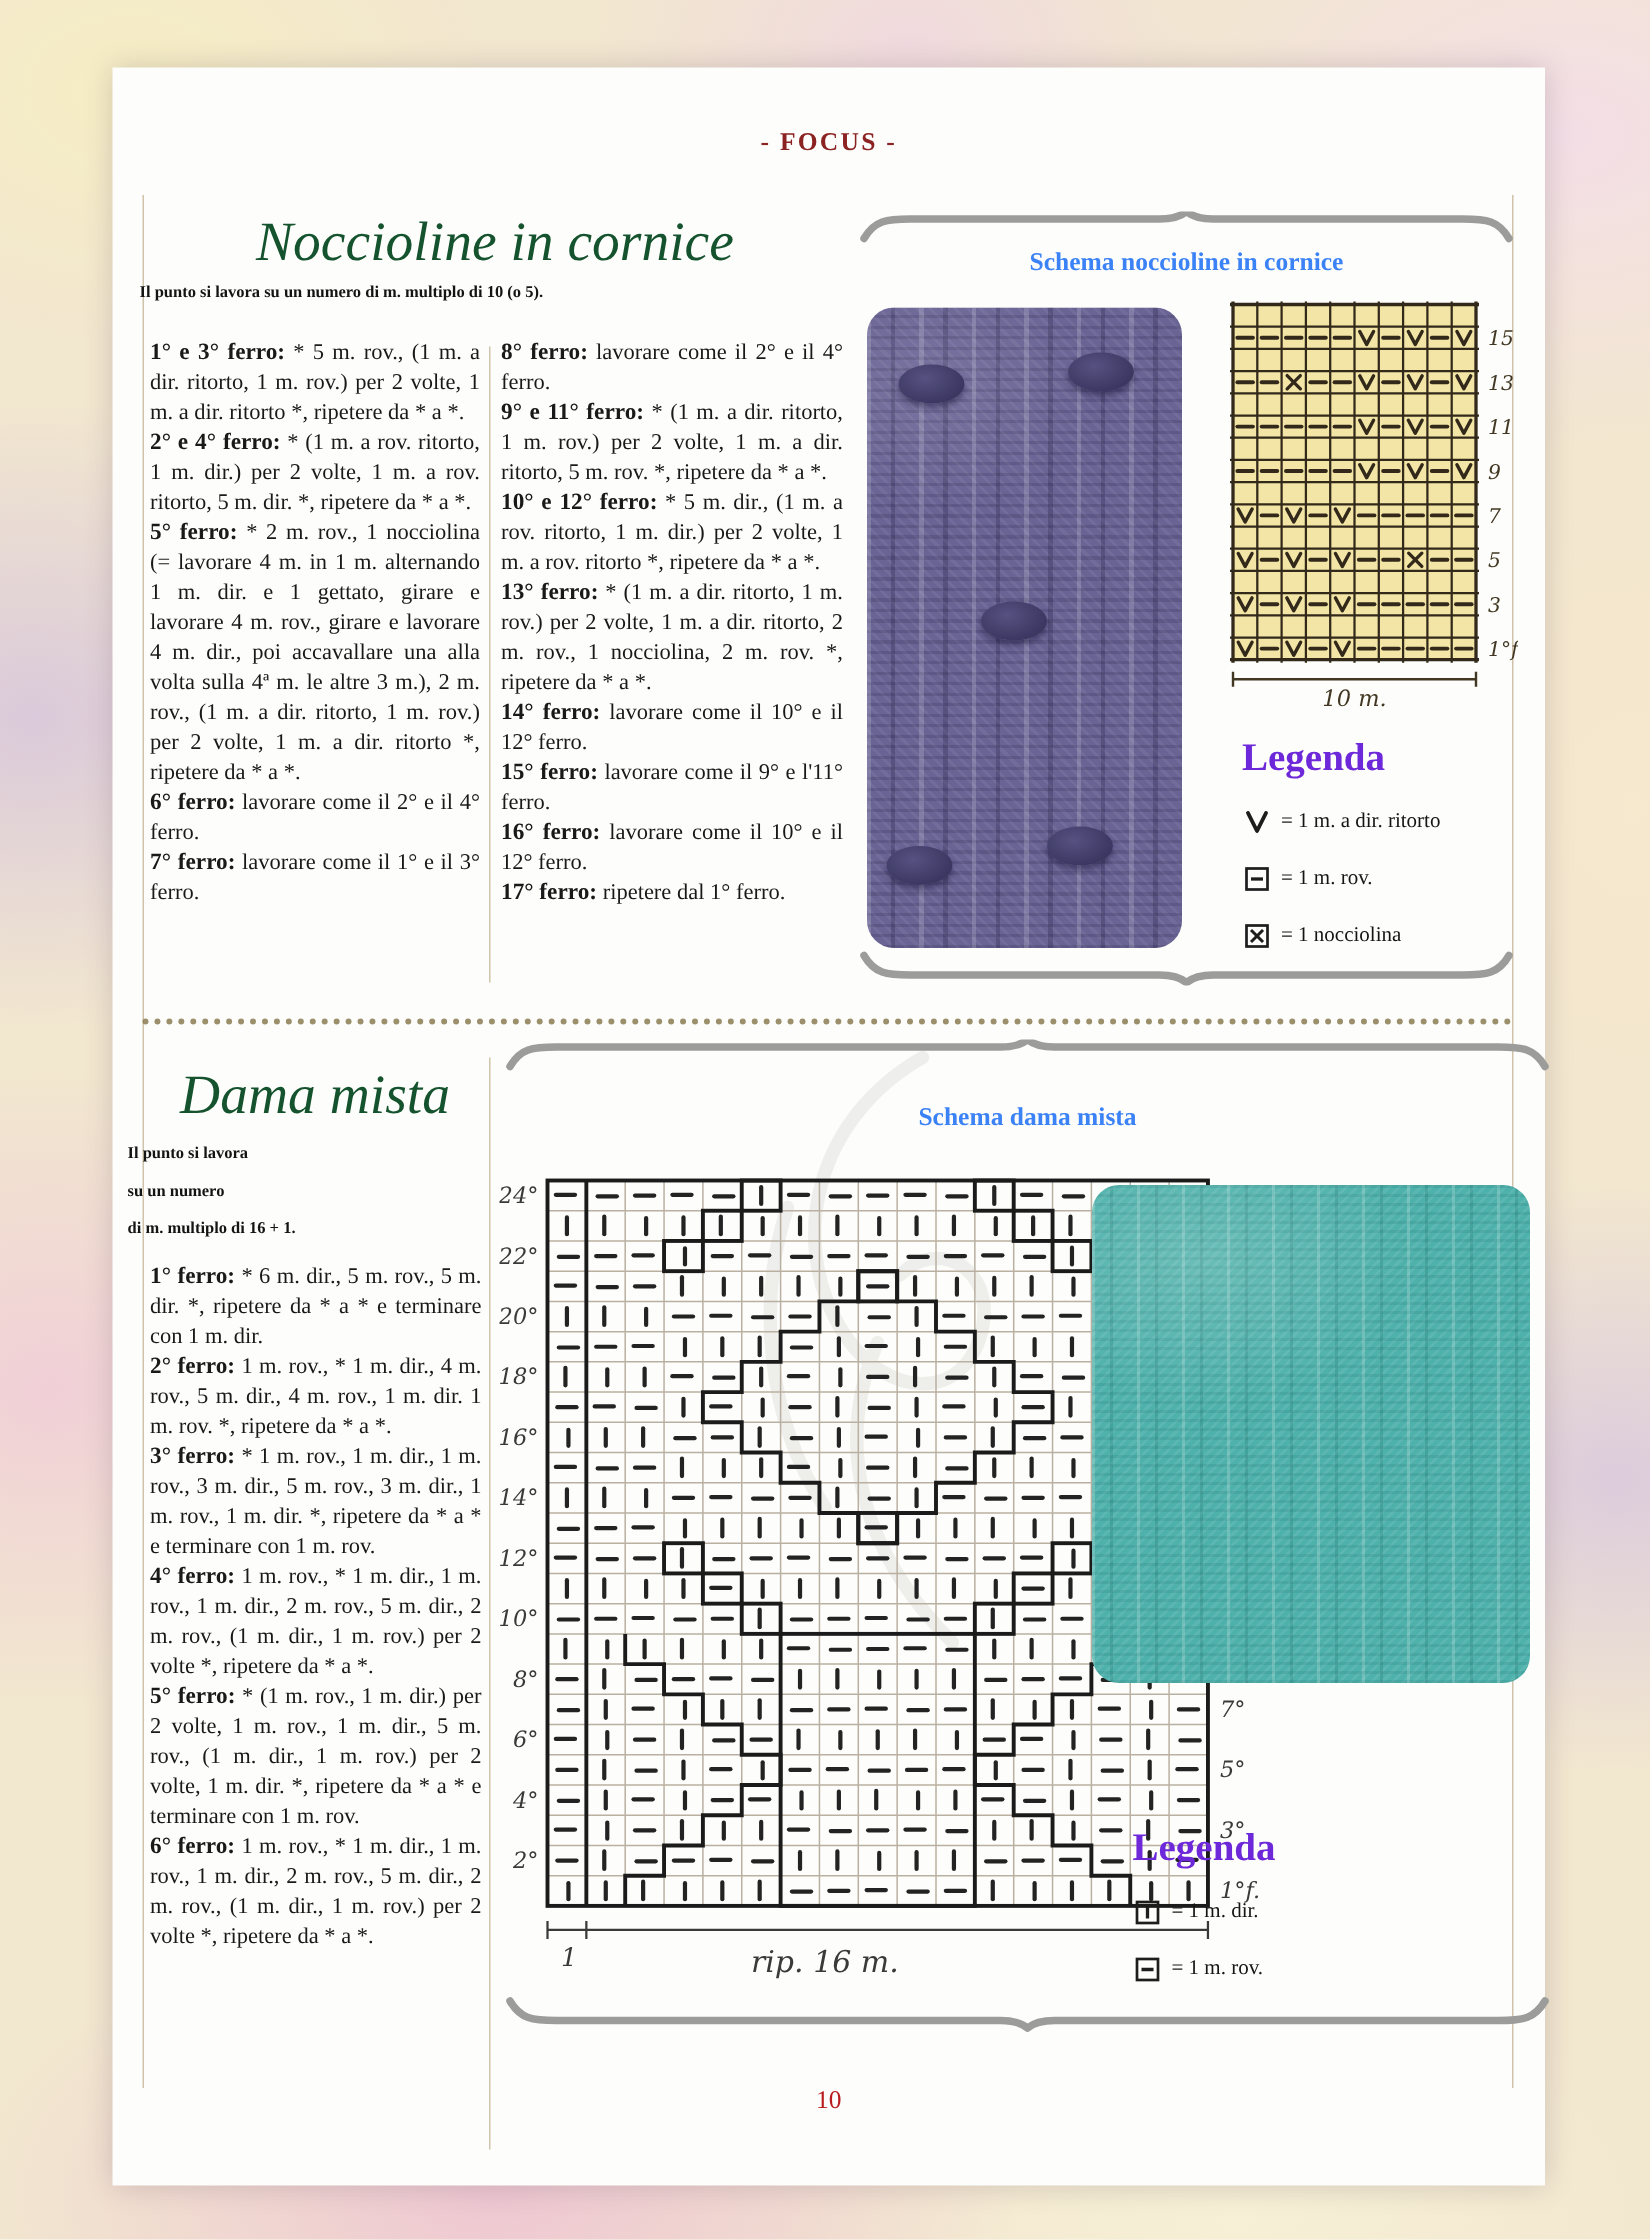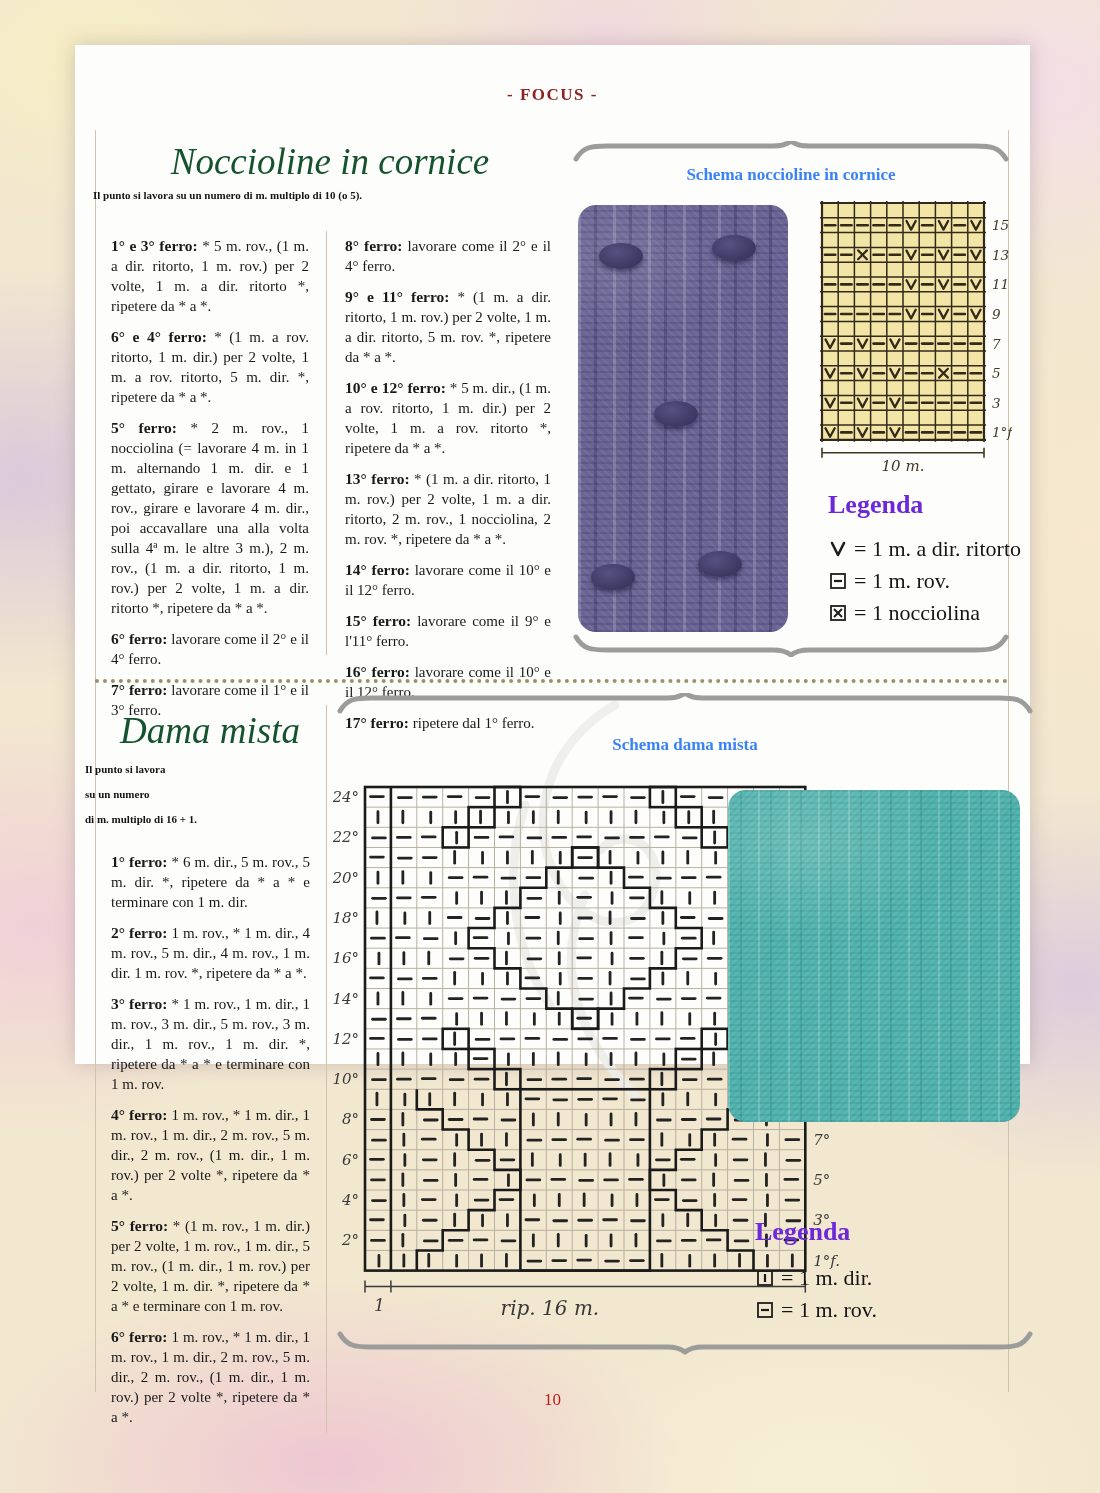--- a/index.html
+++ b/index.html
@@ -12,31 +12,31 @@
       radial-gradient(ellipse 420px 300px at 95% 6%, rgba(244,221,233,.9), rgba(244,221,233,0) 70%),
       radial-gradient(ellipse 380px 300px at 2% 32%, rgba(214,196,220,.85), rgba(214,196,220,0) 70%),
       radial-gradient(ellipse 300px 380px at 99% 36%, rgba(247,232,206,.9), rgba(247,232,206,0) 70%),
       radial-gradient(ellipse 360px 300px at 3% 62%, rgba(240,205,216,.9), rgba(240,205,216,0) 70%),
       radial-gradient(ellipse 340px 280px at 98% 66%, rgba(216,199,223,.85), rgba(216,199,223,0) 70%),
       radial-gradient(ellipse 500px 260px at 30% 98%, rgba(238,197,210,.95), rgba(238,197,210,0) 70%),
       radial-gradient(ellipse 420px 240px at 75% 99%, rgba(247,240,214,.95), rgba(247,240,214,0) 72%),
       radial-gradient(ellipse 300px 200px at 55% 2%, rgba(240,214,226,.8), rgba(240,214,226,0) 70%);
   }
   .page{
-    position:absolute;left:75px;top:45px;width:955px;height:1019px;
+    position:absolute;left:75px;top:45px;width:955px;height:1412px;
     background:#fdfdfb;box-shadow:0 0 18px rgba(90,70,90,.25);
   }
   .abs{position:absolute;}
   .rule-v{position:absolute;width:1px;background:#cfc4ab;}
   .focus{left:20px;top:40px;width:915px;text-align:center;
     font-size:17px;letter-spacing:1.5px;color:#8b2323;font-weight:bold;}
   .pat-title{font-style:italic;font-size:37px;color:#14532d;text-align:center;line-height:1.05;}
   .pat-sub{font-weight:bold;font-size:11px;color:#141414;text-align:left;}
   .instr-col{font-size:15px;line-height:20px;color:#191919;text-align:justify;}
-  .instr-col p{margin:11px;}
+  .instr-col p{margin:0;}
   .instr-col b{font-size:15.5px;}
   .panel-title{color:#3b82f6;font-weight:bold;font-size:17px;text-align:center;}
   .photo{border-radius:18px;overflow:hidden;}
   .photo-purple{
     background-color:#6a6495;
     background-image:
       radial-gradient(ellipse 160px 120px at 20% 12%, rgba(255,255,255,.10), rgba(0,0,0,0) 70%),
       repeating-linear-gradient(90deg, rgba(255,255,255,.16) 0 3px, rgba(255,255,255,0) 3px 16px, rgba(20,15,50,.22) 16px 19px, rgba(0,0,0,0) 19px 35px),
       repeating-linear-gradient(0deg, rgba(25,20,55,.16) 0 2px, rgba(0,0,0,0) 2px 7px),
       repeating-linear-gradient(45deg, rgba(255,255,255,.05) 0 2px, rgba(0,0,0,0) 2px 6px);
@@ -47,40 +47,40 @@
   .photo-teal{
     background-color:#4fb1ab;
     background-image:
       radial-gradient(ellipse 200px 140px at 25% 15%, rgba(255,255,255,.16), rgba(0,0,0,0) 70%),
       repeating-linear-gradient(90deg, rgba(255,255,255,.18) 0 2px, rgba(0,0,0,0) 2px 12px, rgba(0,70,70,.14) 12px 14px, rgba(0,0,0,0) 14px 30px),
       repeating-linear-gradient(0deg, rgba(0,70,70,.10) 0 2px, rgba(0,0,0,0) 2px 6px),
       repeating-linear-gradient(135deg, rgba(255,255,255,.07) 0 2px, rgba(0,0,0,0) 2px 5px);
   }
   .dotted{border-top:4px dotted #8c7c54;opacity:.85;}
   .legend-title{font-weight:bold;font-size:26px;color:#6d28d9;}
-  .legend-item{font-size:22px;color:#151515;display:flex;align-items:center;gap:6px;margin-top:6px;}
+  .legend-item{font-size:14px;color:#151515;display:flex;align-items:center;gap:6px;margin-top:18px;}
   .legend-item svg{flex:0 0 auto;}
   .page-num{left:20px;top:1345px;width:915px;text-align:center;font-size:17px;color:#b91c1c;}
 </style>
 </head>
 <body>
 
 <div class="page">
 
   <div class="abs focus">- FOCUS -</div>
 
   <div class="rule-v" style="left:20px;top:85px;height:1262px;"></div>
   <div class="rule-v" style="left:933px;top:85px;height:1262px;"></div>
 
   <div class="abs pat-title" style="left:25px;top:98px;width:460px;">Noccioline in cornice</div>
   <div class="abs pat-sub" style="left:18px;top:144px;width:474px;">Il punto si lavora su un numero di m. multiplo di 10 (o 5).</div>
 
   <div class="abs instr-col" id="p1col1" style="left:25px;top:180px;width:220px;">
       <p><b>1° e 3° ferro:</b><span> * 5 m. rov., (1 m. a dir. ritorto, 1 m. rov.) per 2 volte, 1 m. a dir. ritorto *, ripetere da * a *.</span></p>
-      <p><b>6° e 4° ferro:</b><span> * (1 m. a rov. ritorto, 1 m. dir.) per 2 volte, 1 m. a rov. ritorto, 5 m. dir. *, ripetere da * a *.</span></p>
+      <p><b>2° e 4° ferro:</b><span> * (1 m. a rov. ritorto, 1 m. dir.) per 2 volte, 1 m. a rov. ritorto, 5 m. dir. *, ripetere da * a *.</span></p>
       <p><b>5° ferro:</b><span> * 2 m. rov., 1 nocciolina (= lavorare 4 m. in 1 m. alternando 1 m. dir. e 1 gettato, girare e lavorare 4 m. rov., girare e lavorare 4 m. dir., poi accavallare una alla volta sulla 4ª m. le altre 3 m.), 2 m. rov., (1 m. a dir. ritorto, 1 m. rov.) per 2 volte, 1 m. a dir. ritorto *, ripetere da * a *.</span></p>
       <p><b>6° ferro:</b><span> lavorare come il 2° e il 4° ferro.</span></p>
       <p><b>7° ferro:</b><span> lavorare come il 1° e il 3° ferro.</span></p>
     </div>
   <div class="abs instr-col" id="p1col2" style="left:259px;top:180px;width:228px;">
       <p><b>8° ferro:</b><span> lavorare come il 2° e il 4° ferro.</span></p>
       <p><b>9° e 11° ferro:</b><span> * (1 m. a dir. ritorto, 1 m. rov.) per 2 volte, 1 m. a dir. ritorto, 5 m. rov. *, ripetere da * a *.</span></p>
       <p><b>10° e 12° ferro:</b><span> * 5 m. dir., (1 m. a rov. ritorto, 1 m. dir.) per 2 volte, 1 m. a rov. ritorto *, ripetere da * a *.</span></p>
       <p><b>13° ferro:</b><span> * (1 m. a dir. ritorto, 1 m. rov.) per 2 volte, 1 m. a dir. ritorto, 2 m. rov., 1 nocciolina, 2 m. rov. *, ripetere da * a *.</span></p>
       <p><b>14° ferro:</b><span> lavorare come il 10° e il 12° ferro.</span></p>

